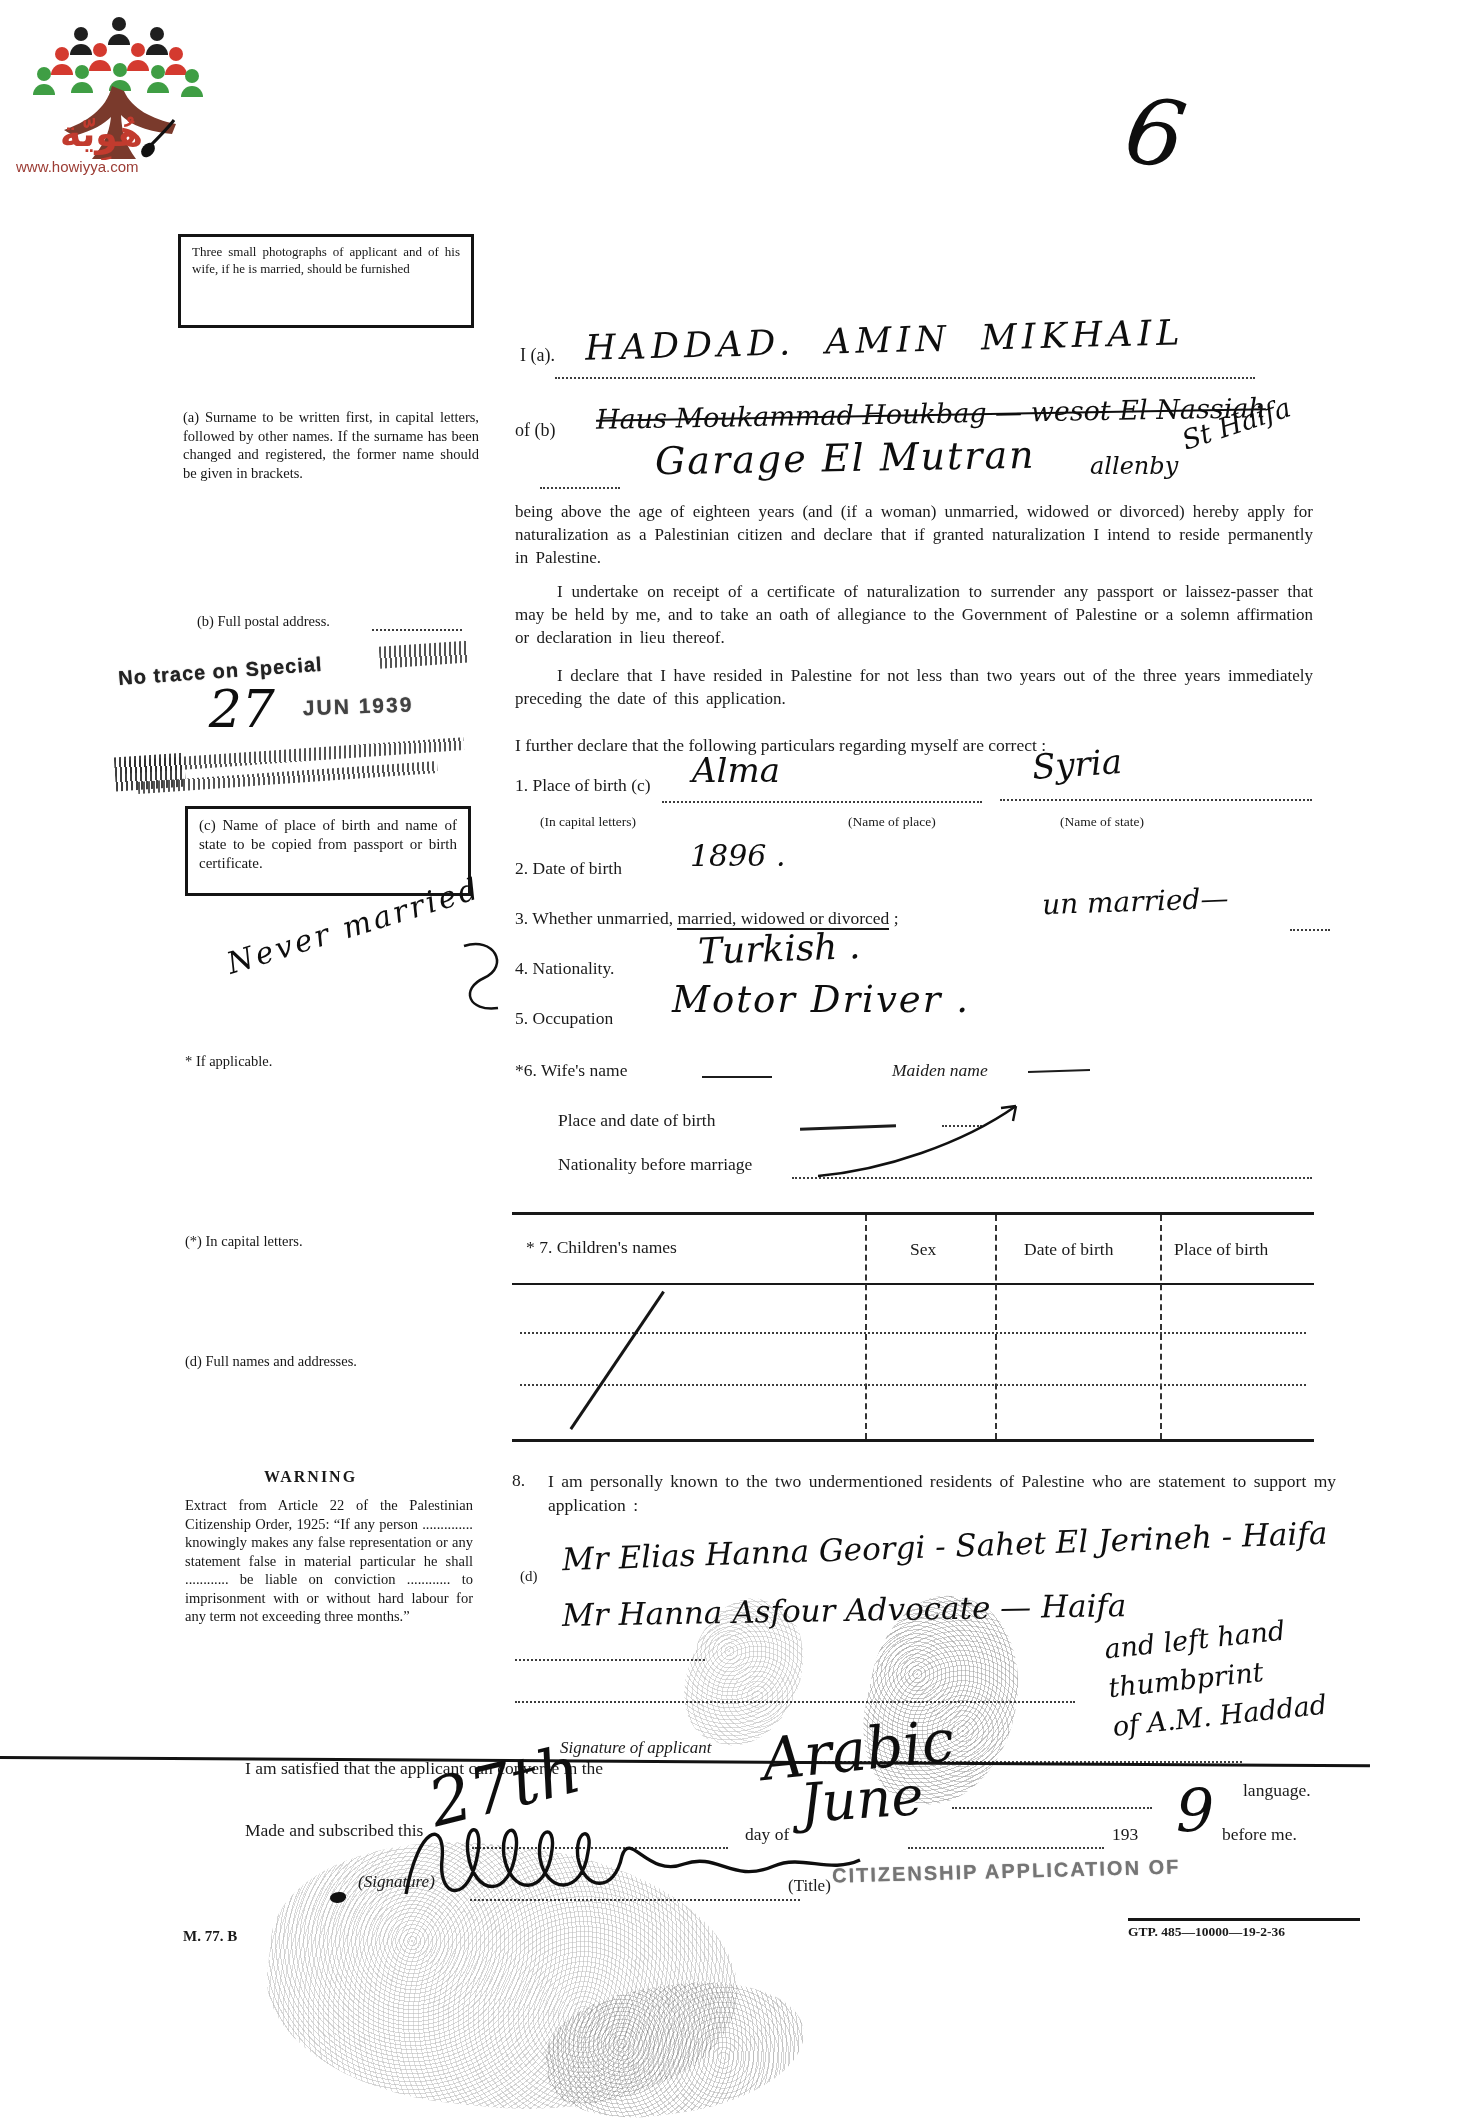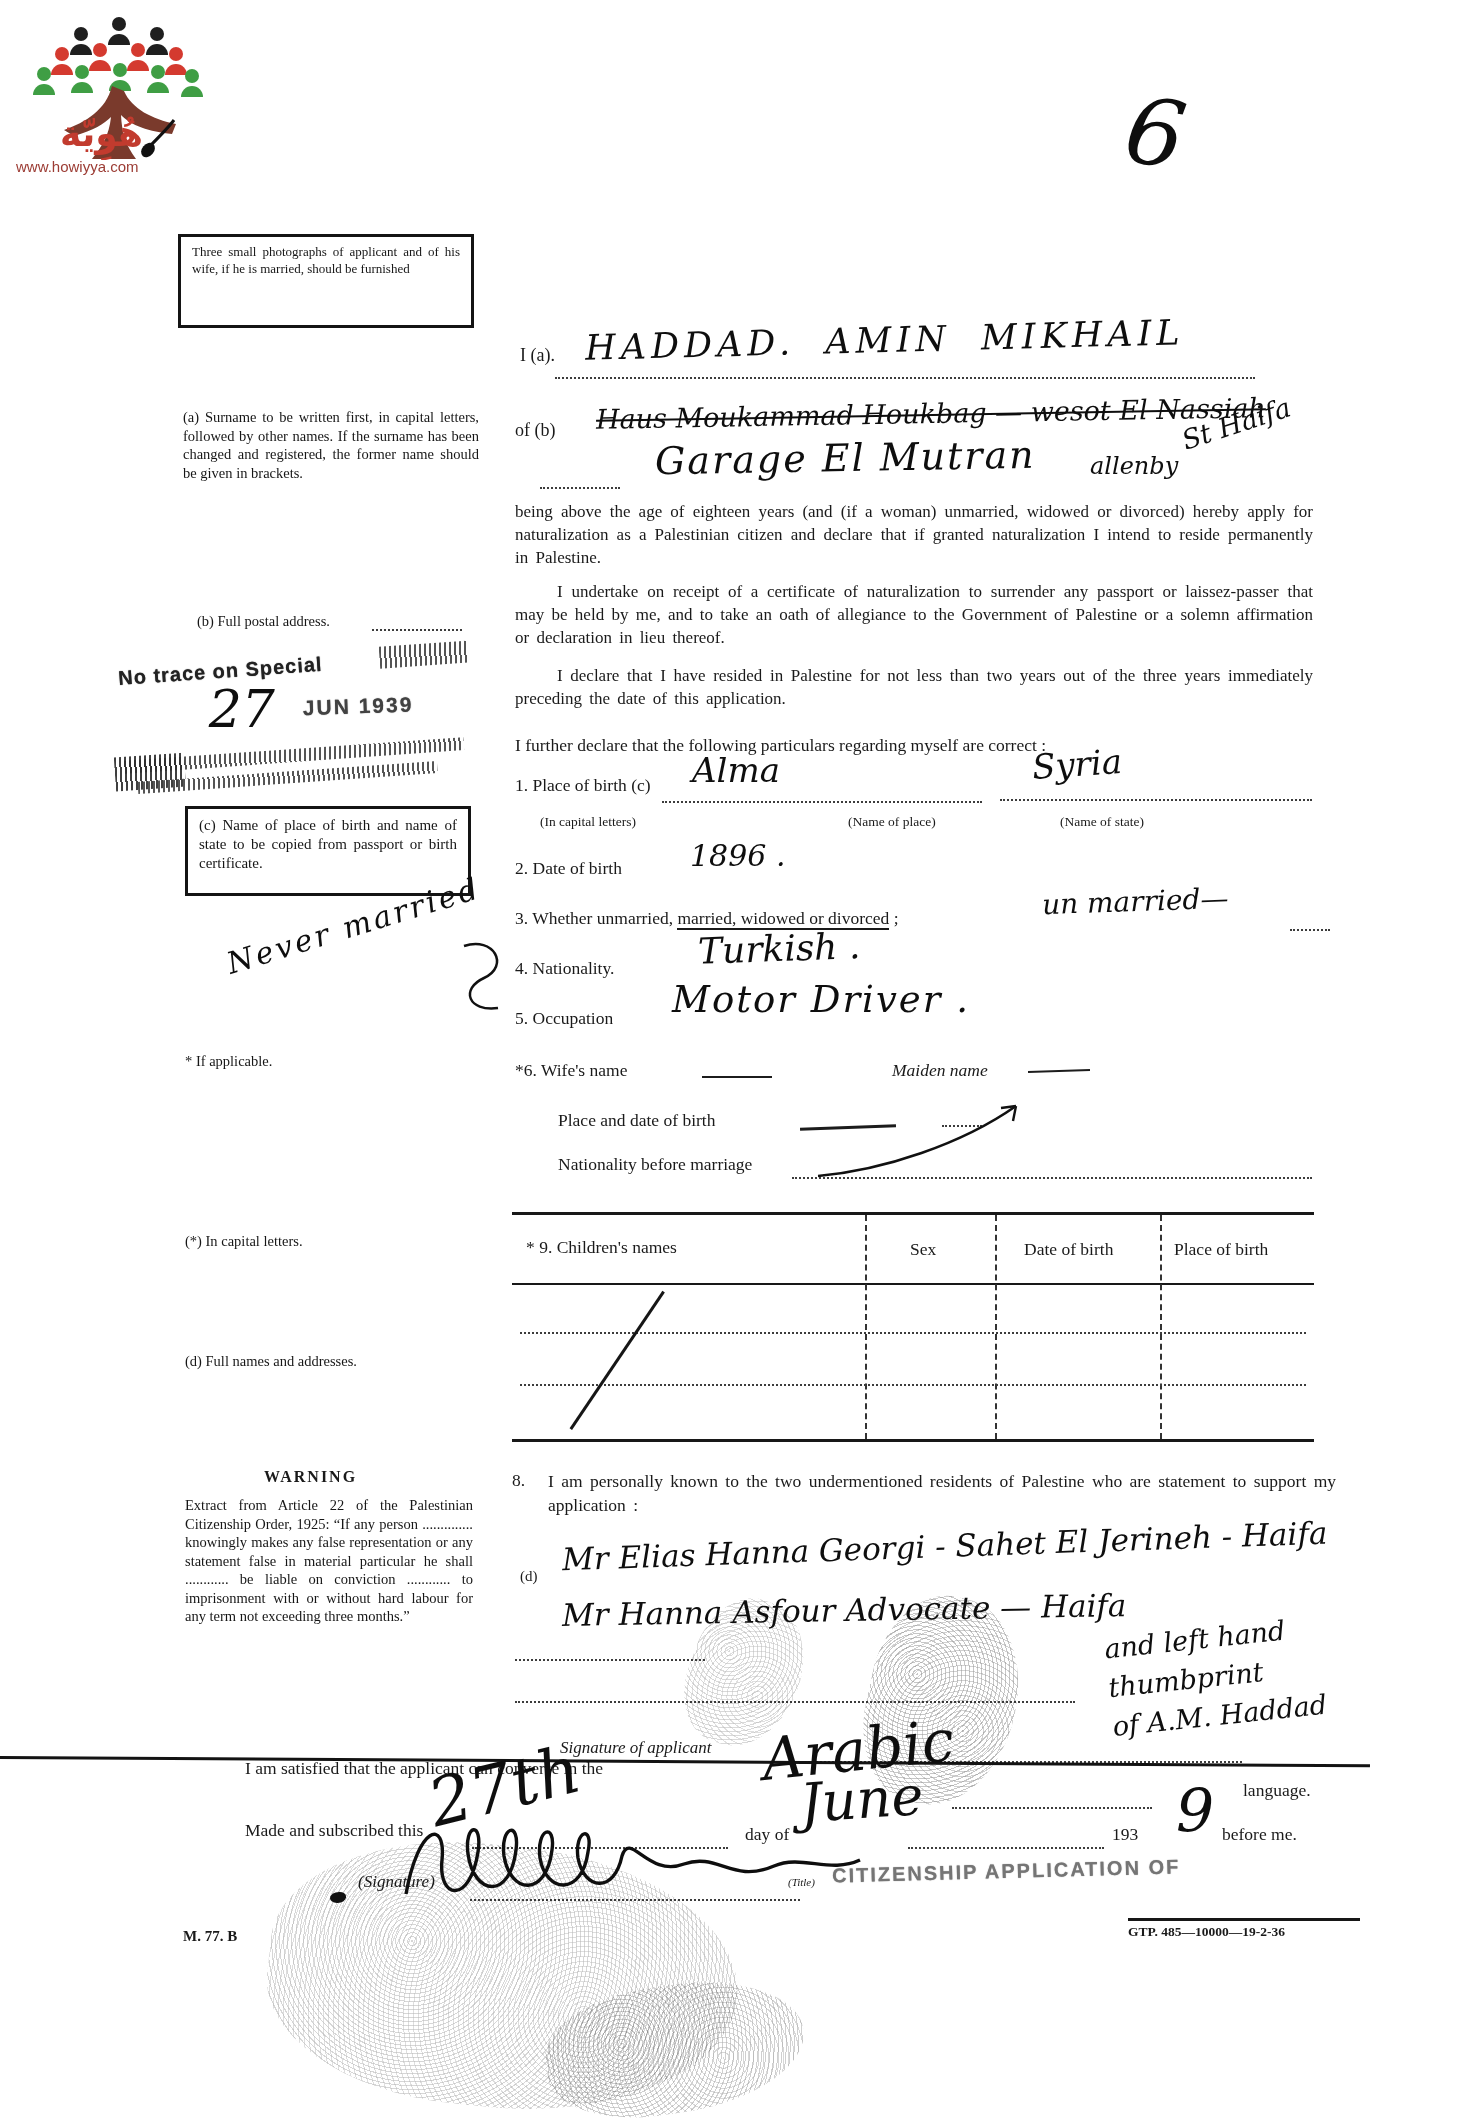--- a/index.html
+++ b/index.html
@@ -160,21 +160,21 @@
     <path d="M204 10 l-15 2 M204 10 l-3 15" stroke="#111" stroke-width="2.4" fill="none"></path>
   </svg>
   <div class="abs item" style="left:558px;top:1154px;">Nationality before marriage</div>
   <div class="abs dotl" style="left:792px;top:1176px;width:520px;"></div>
 
   <div class="abs" style="left:512px;top:1212px;width:802px;height:224px;border-top:3px solid #181818;border-bottom:3px solid #181818;">
     <div class="abs" style="left:0;top:0;width:802px;height:68px;border-bottom:2px solid #181818;"></div>
     <div class="abs" style="left:353px;top:0;height:224px;border-left:2px dashed #333;"></div>
     <div class="abs" style="left:483px;top:0;height:224px;border-left:2px dashed #333;"></div>
     <div class="abs" style="left:648px;top:0;height:224px;border-left:2px dashed #333;"></div>
-    <span class="abs item" style="left:14px;top:22px;">* 9. Children's names</span>
+    <span class="abs item" style="left:14px;top:22px;">* 7. Children's names</span>
     <span class="abs item" style="left:398px;top:24px;">Sex</span>
     <span class="abs item" style="left:512px;top:24px;">Date of birth</span>
     <span class="abs item" style="left:662px;top:24px;">Place of birth</span>
     <div class="abs dotl" style="left:8px;top:116px;width:786px;"></div>
     <div class="abs dotl" style="left:8px;top:168px;width:786px;"></div>
     <div class="abs" style="left:22px;top:144px;width:166px;height:2.5px;background:#161616;transform:rotate(-56deg);"></div>
   </div>
 
   <div class="abs note" style="left:185px;top:1232px;white-space:nowrap;">(*)  In capital letters.</div>
   <div class="abs note" style="left:185px;top:1352px;white-space:nowrap;">(d)  Full names and addresses.</div>
@@ -215,21 +215,21 @@
   <div class="abs dotl" style="left:908px;top:1846px;width:196px;"></div>
   <div class="abs item" style="left:1112px;top:1824px;">193</div>
   <div class="abs hw" style="left:1176px;top:1776px;font-size:60px;">9</div>
   <div class="abs item" style="left:1222px;top:1824px;">before me.</div>
 
   <div class="abs serif" style="left:358px;top:1872px;font-size:17px;font-style:italic;">(Signature)</div>
   <div class="abs dotl" style="left:470px;top:1898px;width:330px;"></div>
   <svg class="abs" style="left:398px;top:1808px;" width="470" height="120" viewBox="0 0 470 120">
     <path d="M8 86 C20 18 48 10 44 52 C40 92 72 96 80 44 C85 12 66 16 70 46 C76 88 112 92 118 42 C122 12 102 18 106 48 C112 86 148 90 154 42 C158 14 138 20 142 50 C148 86 184 88 190 44 C196 16 176 22 180 50 C186 82 216 86 224 48 C232 22 250 70 286 56 C320 44 334 76 376 58 C404 46 432 66 462 52" stroke="#0e0e0e" stroke-width="3.4" fill="none"></path>
   </svg>
-  <div class="abs serif" style="left:788px;top:1876px;font-size:11px;font-style:italic;">(Title)</div>
+  <div class="abs serif" style="left:788px;top:1876px;font-size:17px;">(Title)</div>
   <div class="abs stamp" style="left:832px;top:1860px;font-size:20px;letter-spacing:2px;opacity:.62;transform:rotate(-1.5deg);white-space:nowrap;">CITIZENSHIP APPLICATION OF</div>
 
   <div class="abs serif" style="left:183px;top:1928px;font-size:15px;font-weight:bold;">M. 77. B</div>
   <div class="abs" style="left:1128px;top:1918px;width:232px;border-top:3px solid #161616;">
     <div class="serif" style="font-size:13.5px;font-weight:bold;padding-top:3px;white-space:nowrap;">GTP. 485—10000—19-2-36</div>
   </div>
 
   <div class="abs noise" style="left:268px;top:1846px;width:470px;height:262px;opacity:.32;transform:rotate(6deg);"></div>
   <div class="abs noise" style="left:545px;top:1985px;width:260px;height:128px;opacity:.38;transform:rotate(-8deg);"></div>
   <div class="abs noise" style="left:690px;top:1598px;width:110px;height:150px;opacity:.3;transform:rotate(20deg);"></div>

